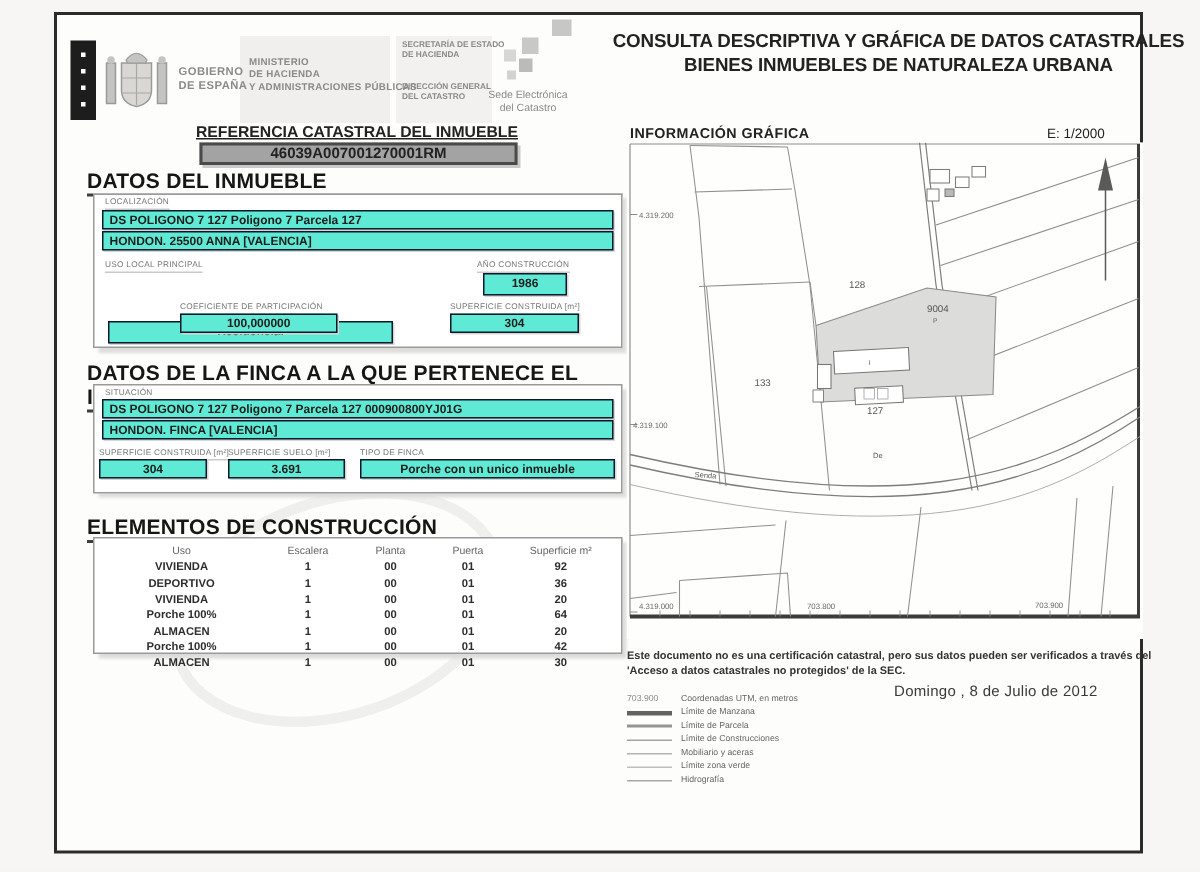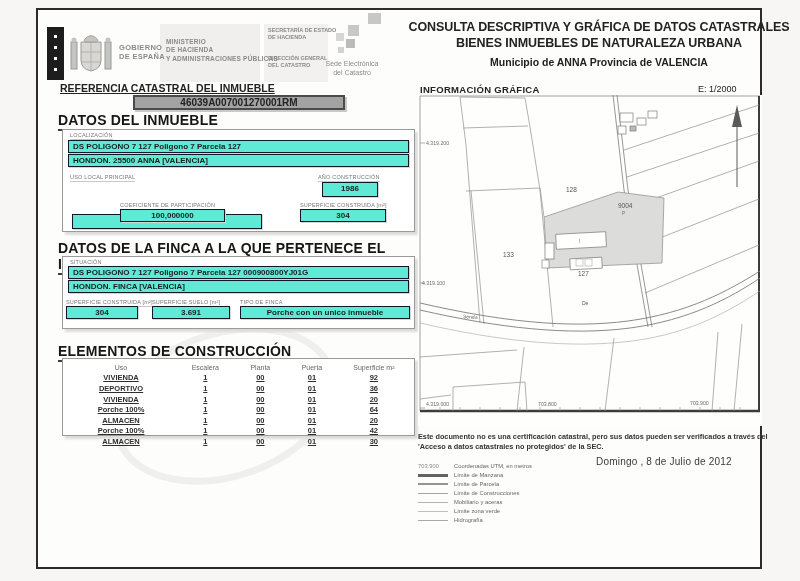--- a/index.html
+++ b/index.html
@@ -18,39 +18,39 @@
   .dir { left:268px; top:55px; font-size:5.5px; font-weight:bold; line-height:1.3; }
   .sedetxt { left:312px; top:60px; width:80px; font-size:7px; text-align:center; line-height:1.25; }
   .hpanel { left:160px; top:24px; width:100px; height:58px; background:#f0efed; }
   .hpanel2 { left:264px; top:24px; width:64px; height:58px; background:#f2f1ef; }
   .sq-tr { left:368px; top:13px; width:13px; height:11px; background:#c7c7c5; }
   
   .titlebox { left:408px; top:20px; width:382px; text-align:center; }
   .t1 { font-size:12.5px; font-weight:bold; letter-spacing:-0.1px; line-height:1.25; }
   .muni { font-size:10.5px; font-weight:bold; margin-top:5px; }
   
-  .reflabel { left:60px; top:82px; width:356px; text-align:left; font-size:10.5px; font-weight:bold; text-decoration:underline; }
+  .reflabel { left:60px; top:82px; width:356px; text-align:center; font-size:10.5px; font-weight:bold; text-decoration:underline; }
   .refval { left:133px; top:95px; width:212px; height:15px; border:2px solid #4a4a4a; box-shadow:2px 2px 0 #c9c9c7; background:#a3a3a3; text-align:center; font-size:10px; font-weight:bold; line-height:12px; }
   
   .shead { font-size:14px; font-weight:bold; color:#161616; border-bottom:2px solid #3e3e3e; padding-bottom:1px; width:357px; letter-spacing:.2px; }
   .sh1 { left:58px; top:112px; } .sh2 { left:58px; top:240px; } .sh3 { left:58px; top:343px; }
   .sbox { border:1px solid #9a9a98; box-shadow:3px 3px 2px #dddcda; background:#fff; }
   .box1 { left:62px; top:129px; width:353px; height:103px; }
   .box2 { left:62px; top:256px; width:353px; height:73px; }
   .box3 { left:62px; top:358px; width:353px; height:78px; }
   .flbl { font-size:5.5px; color:#777; border-bottom:1px solid #c9c9c7; padding-bottom:1px; letter-spacing:.2px; }
   .vbox { border:1px solid #0f172a; background:#5eead4; font-size:8px; font-weight:bold; color:#1d1d1d; line-height:11px; padding:0 4px; box-shadow:1px 1px 0 #d7d6d4; }
   .ctr { text-align:center; }
   
   .ctab { left:66px; top:362px; width:344px; font-size:7.5px; }
   .crow { display:flex; height:10.6px; align-items:center; }
   .crow span { display:block; text-align:center; }
   .c0 { width:32%; } .c1 { width:17%; } .c2 { width:15%; } .c3 { width:15%; } .c4 { width:21%; }
   .chead span { color:#666; font-size:7px; font-weight:normal; }
-  .cdata span { font-weight:bold; color:#2e2e2e;text-decoration:underline; }
+  .cdata span { font-weight:bold; color:#2e2e2e; }
   
   .iglabel { left:420px; top:84px; font-size:9.5px; font-weight:bold; letter-spacing:.3px; }
   .escala { left:698px; top:84px; font-size:9px; }
   .map { left:418px; top:95px; width:344px; height:331px; background:#fff; }
   .map text { font-family:"Liberation Sans", sans-serif; }
   .note { left:418px; top:432px; width:350px; font-size:7.3px; font-weight:bold; color:#333; line-height:1.4; }
   .legend { left:418px; top:463px; font-size:5.8px; color:#666; }
   .lrow { display:flex; align-items:center; gap:6px; margin-bottom:3px; }
   .lswatch { width:30px; flex:0 0 30px; }
   .lw0 { height:3px; background:#636361; }
@@ -99,21 +99,20 @@
     <rect x="13" y="15" width="9" height="9" fill="#bbbbb9"></rect>
     <rect x="5" y="23" width="6" height="6" fill="#d2d2d0"></rect>
   </svg>
   <div class="sedetxt gray abs pre">Sede Electrónica
 del Catastro</div>
   <div class="sq-tr abs"></div>
 
   <div class="titlebox abs">
     <div class="t1">CONSULTA DESCRIPTIVA Y GRÁFICA DE DATOS CATASTRALES</div>
     <div class="t1">BIENES INMUEBLES DE NATURALEZA URBANA</div>
-    <div class="muni">Municipio de ANNA Provincia de VALENCIA</div>
   </div>
 
   <div class="reflabel abs">REFERENCIA CATASTRAL DEL INMUEBLE</div>
   <div class="refval abs">46039A007001270001RM</div>
 
   <div class="shead sh1 abs">DATOS DEL INMUEBLE</div>
   <div class="sbox box1 abs"></div>
   <div class="flbl abs" style="left:70px; top:132px;">LOCALIZACIÓN</div>
   <div class="vbox abs" style="left:68px; top:140px; width:341px; height:13px;">DS POLIGONO 7 127 Poligono 7 Parcela 127</div>
   <div class="vbox abs" style="left:68px; top:154px; width:341px; height:13px;">HONDON. 25500 ANNA [VALENCIA]</div>

